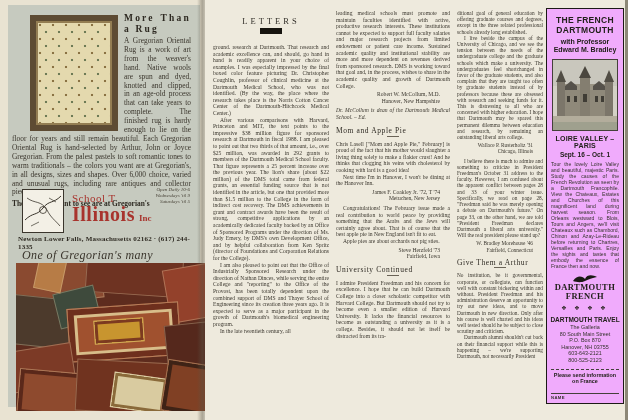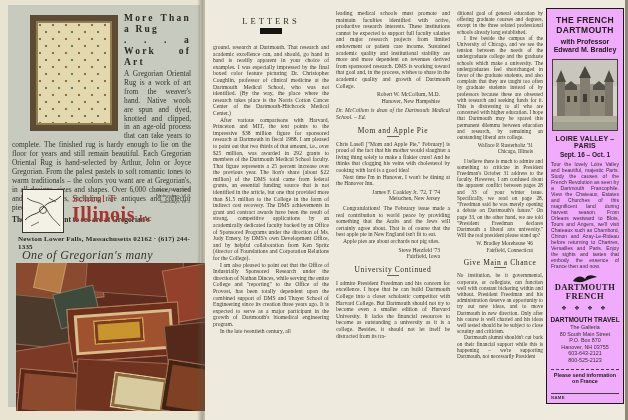--- a/index.html
+++ b/index.html
@@ -47,21 +47,21 @@
   .col{position:absolute;top:44px;height:368px;overflow:hidden;font-size:5.6px;line-height:6.6px;
        text-align:justify;color:#3b372f;}
   .col1{left:8px;width:116px;}
   .col2{left:131px;top:10px;height:402px;width:114px;}
   .col3{left:252px;top:10px;height:402px;width:86px;font-size:5.3px;line-height:6.2px;}
   .blk{margin:0;}
   .p{text-indent:7px;}
   .p-cont{text-indent:0;}
   .signature{text-align:right;padding-right:10px;margin:2px 0 3px;text-indent:0;}
   .ed-note{font-style:italic;margin:3px 0 2px;text-indent:0;}
-  .heading{text-align:center;font-size:7.5px;letter-spacing:.6px;margin:7px 0 4px;color:#2e2a23;text-indent:0;}
+  .heading{font-size:7.5px;letter-spacing:.6px;margin:7px 0 4px;color:#2e2a23;text-indent:0;}
   .heading::after{content:"";display:block;width:12px;height:1px;background:#6a6357;margin:1.5px auto 0;}
 
   
   .ad-travel{position:absolute;left:341px;top:8px;width:76px;height:394px;background:#f0abfc;
              border:1.5px solid #1c1a16;font-family:"Liberation Sans","DejaVu Sans",sans-serif;
              color:#23211c;text-align:center;overflow:hidden;}
   .fr-title{font-size:8.5px;font-weight:bold;line-height:9.5px;margin-top:7px;letter-spacing:.3px;}
   .fr-sub{font-size:7px;font-weight:bold;line-height:8px;margin-top:3px;}
   .chateau{width:64px;height:70px;margin:5px auto 0;border:1px solid #44413a;background:#d7d4c9;display:block;}
   .fr-dest{font-size:7px;font-weight:bold;margin-top:4px;letter-spacing:.2px;}
@@ -81,21 +81,21 @@
 </style>
 </head>
 <body>
 
 <div class="spread">
 
   <div class="page-left">
     <div class="ad-panel">
       <div class="ad-left-inner">
         <div class="rug-photo"></div>
-        <h2 class="greg-headline"><span>More Than a Rug</span><br><span>. . . a Work of Art</span></h2>
+        <h2 class="greg-headline"><span>More Than a Rug</span><br></h2>
         <p class="greg-body">A Gregorian Oriental Rug is a work of art from the weaver's hand. Native wools are spun and dyed, knotted and clipped, in an age-old process that can take years to complete. The finished rug is hardy enough to lie on the floor for years and still remain beautiful. Each Gregorian Oriental Rug is hand-selected by Arthur, John or Joyce Gregorian. From the palest pastels to soft romantic tones to warm traditionals – the colors you want are at Gregorian's, in all designs, sizes and shapes. Over 6,000 choice, varied and unusual rugs, including rare antiques and collector pieces.</p>
         <p class="greg-tagline">The rugs you want to see are at Gregorian's</p>
       </div>
       <div class="greg-hours">
           <div>Open Daily 10-6</div>
           <div>Wednesdays 'til 9</div>
           <div>Saturdays 'til 5</div>
         </div>
       <div class="greg-logo-row">
         <div class="map-sketch">
@@ -173,21 +173,21 @@
         <div class="blk p">I live beside the campus of the University of Chicago, and we see the tension between the needs of the undergraduate college and the graduate schools which make a university. The undergraduates feel shortchanged in favor of the graduate students, and also complain that they are taught too often by graduate students instead of by professors because these are obsessed with research and seeking funds for it. This is distressing to all who are concerned with higher education. I hope that Dartmouth may be spared this permanent dilemma between education and research, by remaining an outstanding liberal arts college.</div>
         <div class="blk signature">
           <div>Wallace P. Rusterholtz '31</div>
           <div>Chicago, Illinois</div>
         </div>
         <div class="blk p">I believe there is much to admire and something to criticize in President Freedman's October 31 address to the faculty. However, I am confused about the apparent conflict between pages 28 and 33 of your winter issue. Specifically, we read on page 28, "Freedman said he was merely opening a debate on Dartmouth's future." On page 33, on the other hand, we are told "President Freedman declares Dartmouth a liberal arts university." Will the real president please stand up?</div>
         <div class="blk signature">
           <div>W. Bradley Morehouse '46</div>
           <div>Fairfield, Connecticut</div>
         </div>
-        <div class="blk heading">Give Main a Chance</div>
+        <div class="blk heading">Give Them a Arthur</div>
         <div class="blk p-cont">No institution, be it governmental, corporate, or collegiate, can function well with constant bickering within and without. President Freedman and his administration deserve an opportunity to try out new ideas, and to move Dartmouth in new direction. Only after his course is well charted and his ideas well tested should he be subject to close scrutiny and criticism.</div>
         <div class="blk p">Dartmouth alumni shouldn't cut back on their financial support while this is happening – we're supporting Dartmouth, not necessarily President</div>
       </div>
 
     <div class="ad-travel">
       <div class="fr-title"><span>THE FRENCH</span><br><span>DARTMOUTH</span></div>
       <div class="fr-sub"><span>with Professor</span><br><span>Edward M. Bradley</span></div>
       <svg class="chateau" viewBox="0 0 64 70">
         <rect width="64" height="70" fill="#d4d1c6"></rect>
         <rect y="0" width="64" height="26" fill="#c9c7bd"></rect>

